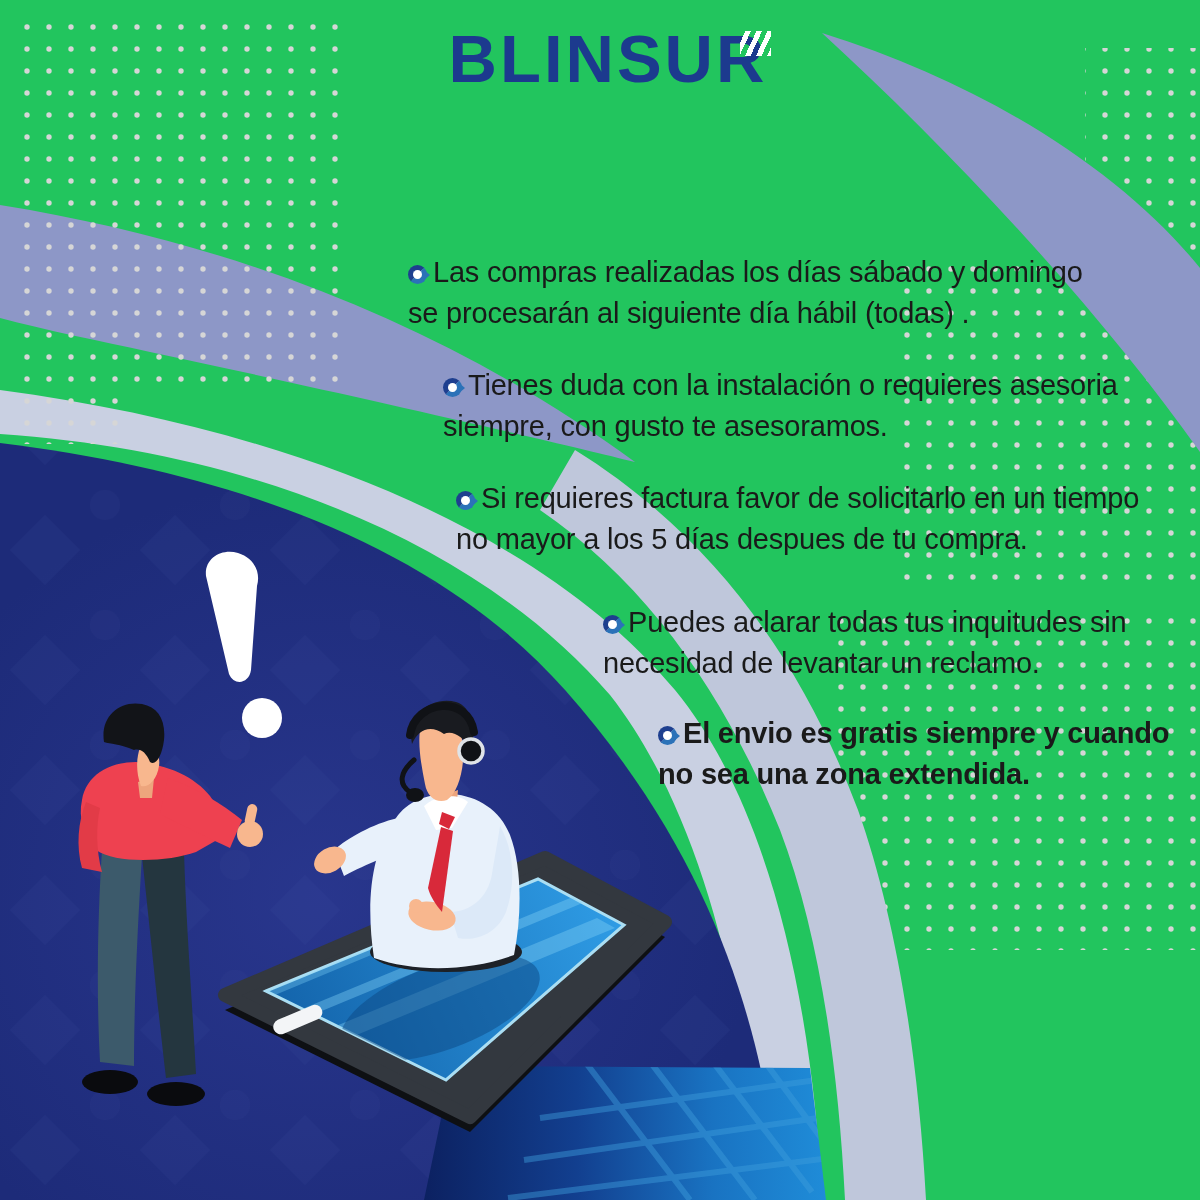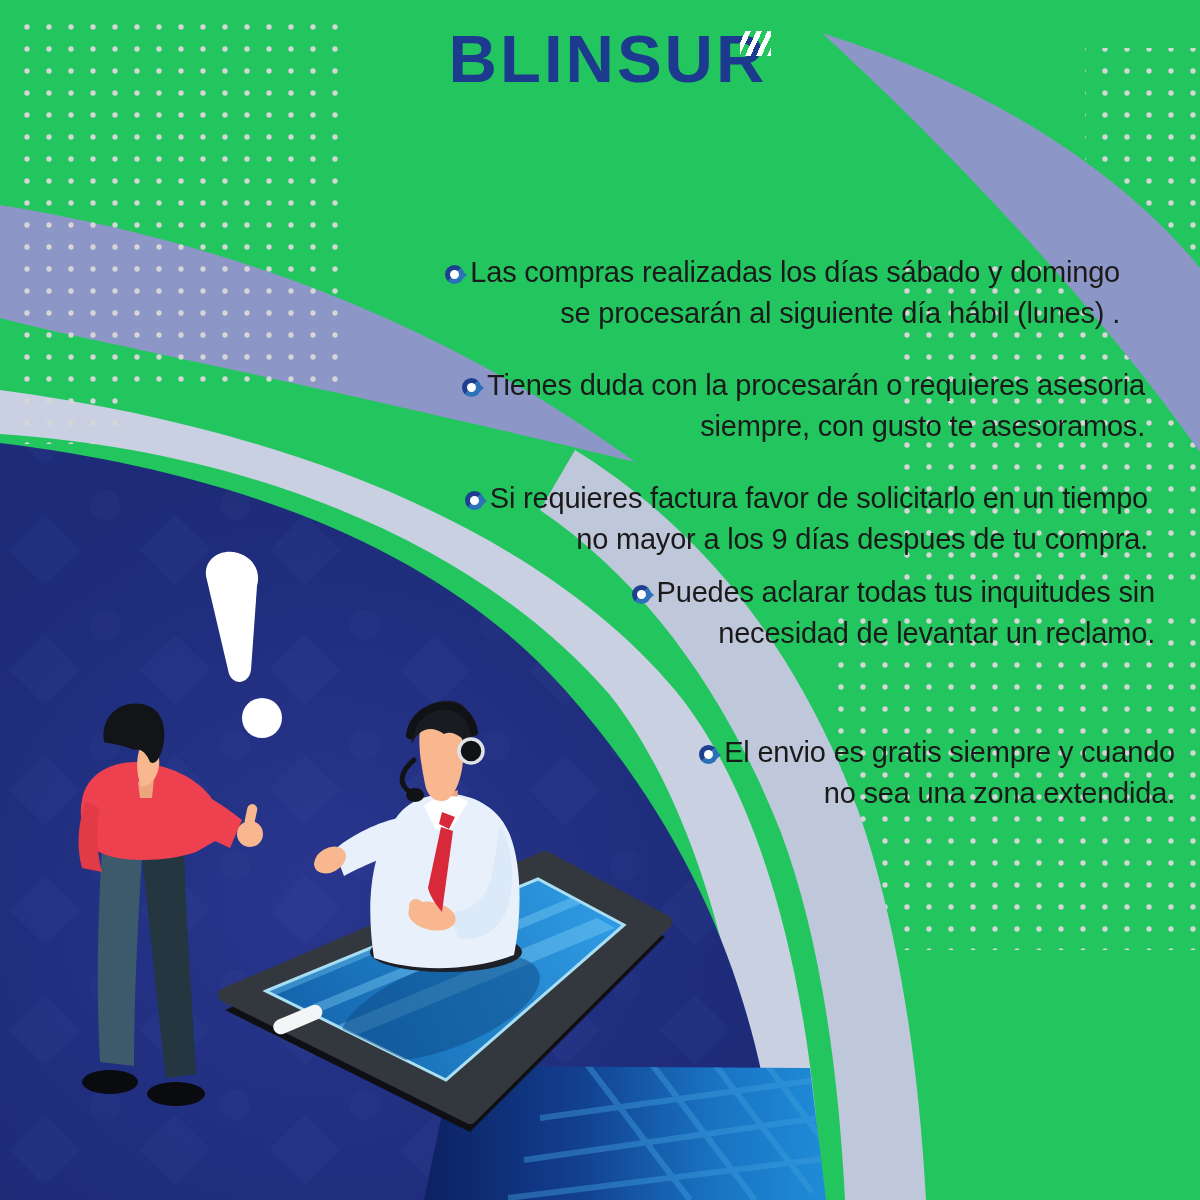--- a/index.html
+++ b/index.html
@@ -14,39 +14,39 @@
     font-weight:800;font-size:67px;letter-spacing:3px;color:#1c3a8e;
     font-family:"Liberation Sans",sans-serif;white-space:nowrap;
   }
   .logo .last{position:relative;display:inline-block;}
   .logo .tines{
     position:absolute;right:-4px;top:11px;width:31px;height:25px;
     background:repeating-linear-gradient(115deg,rgba(255,255,255,0) 0 5px,#ffffff 5px 10px);
   }
 
   .bullet{
-    position:absolute;text-align:right;color:#1a1a1a;
+    position:absolute;text-align:left;color:#1a1a1a;
     font-size:29px;line-height:41px;letter-spacing:-0.2px;
   }
   .bicon{
     display:inline-block;width:19px;height:19px;box-sizing:border-box;
     border-radius:50%;border:5px solid #2b72b8;background:#ffffff;
     border-left-color:#1e3f8f;border-top-color:#1e3f8f;
     vertical-align:-2px;margin-right:6px;position:relative;
   }
   .bicon::after{
     content:'';position:absolute;right:-8px;top:50%;transform:translateY(-50%);
     width:0;height:0;border-top:5px solid transparent;border-bottom:5px solid transparent;
     border-left:6px solid #2b72b8;
   }
   .b1{left:408px;top:252px;width:712px;}
   .b2{left:443px;top:365px;width:702px;}
   .b3{left:456px;top:478px;width:692px;}
-  .b4{left:603px;top:572px;width:552px;}
-  .b5{left:658px;top:732px;width:517px;}
+  .b4{left:603px;top:602px;width:552px;}
+  .b5{left:658px;top:713px;width:517px;font-weight:bold;}
 </style>
 </head>
 <body>
 
 <div class="canvas">
 
   <svg class="bg" viewBox="0 0 1200 1200" aria-hidden="true">
     <defs>
       <pattern id="dots" width="22" height="22" patternUnits="userSpaceOnUse">
         <circle cx="5" cy="5" r="2.7" fill="#d6d6d6"></circle>
@@ -171,31 +171,31 @@
       <ellipse cx="415" cy="795" rx="9" ry="7" fill="#101216"></ellipse>
     </g>
   </svg>
 
   <div class="logo">
     <span>BLINSU</span><span class="last"><span>R</span><span class="tines"></span></span>
   </div>
 
   <div class="bullet b1">
     <span class="bicon"></span><span>Las compras realizadas los días sábado y domingo</span><br>
-    <span>se procesarán al siguiente día hábil (lunes) .</span>
+    <span>se procesarán al siguiente día hábil (todas) .</span>
   </div>
 
   <div class="bullet b2">
-    <span class="bicon"></span><span>Tienes duda con la procesarán o requieres asesoria</span><br>
+    <span class="bicon"></span><span>Tienes duda con la instalación o requieres asesoria</span><br>
     <span>siempre, con gusto te asesoramos.</span>
   </div>
 
   <div class="bullet b3">
     <span class="bicon"></span><span>Si requieres factura favor de solicitarlo en un tiempo</span><br>
-    <span>no mayor a los 9 días despues de tu compra.</span>
+    <span>no mayor a los 5 días despues de tu compra.</span>
   </div>
 
   <div class="bullet b4">
     <span class="bicon"></span><span>Puedes aclarar todas tus inquitudes sin</span><br>
     <span>necesidad de levantar un reclamo.</span>
   </div>
 
   <div class="bullet b5">
     <span class="bicon"></span><span>El envio es gratis siempre y cuando</span><br>
     <span>no sea una zona extendida.</span>

